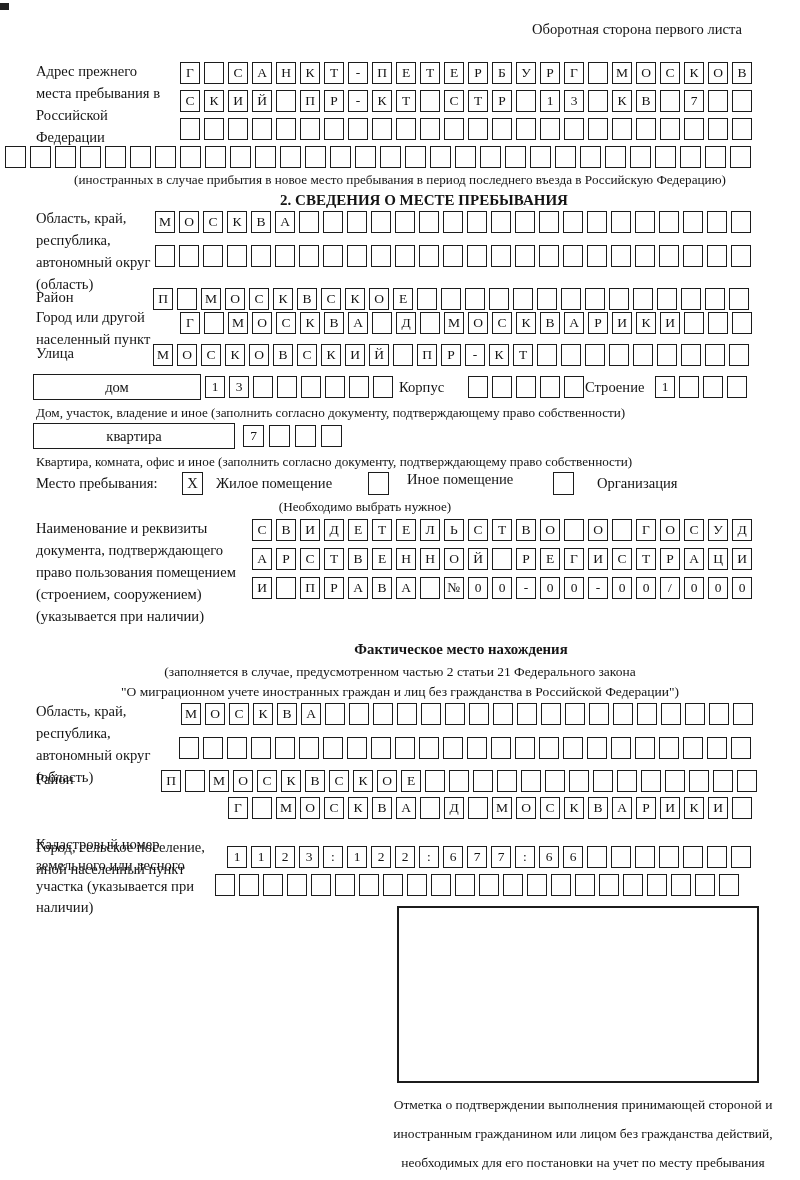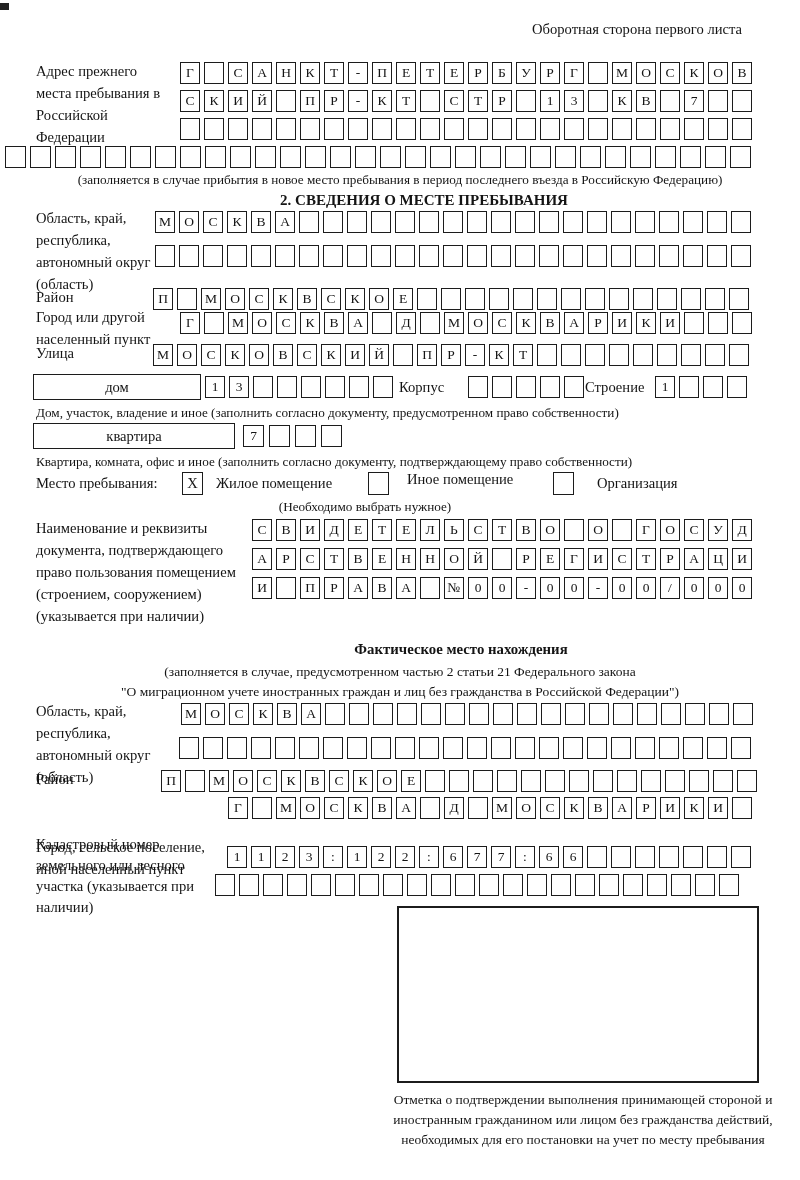--- a/index.html
+++ b/index.html
@@ -144,21 +144,21 @@
       <div class="cell"></div>
       <div class="cell"></div>
       <div class="cell"></div>
       <div class="cell"></div>
       <div class="cell"></div>
       <div class="cell"></div>
       <div class="cell"></div>
       <div class="cell"></div>
       <div class="cell"></div>
     </div>
-  <div class="note center" style="top:170px;">(заполняется в случае прибытия в новое место пребывания в период последнего въезда в Российскую Федерацию)</div>
+  <div class="note center" style="top:170px;">(иностранных в случае прибытия в новое место пребывания в период последнего въезда в Российскую Федерацию)</div>
 
   <div class="lab bold center abs" style="top:189px;font-size:15px;">2. СВЕДЕНИЯ О МЕСТЕ ПРЕБЫВАНИЯ</div>
 
   <div class="lab" style="left:36px;top:207px;width:115px;">Область, край, республика, автономный округ (область)</div>
   <div class="boxrow" style="left:155px;top:211px;">
       <div class="cell">М</div>
       <div class="cell">О</div>
       <div class="cell">С</div>
       <div class="cell">К</div>
       <div class="cell">В</div>
@@ -316,21 +316,21 @@
       <div class="cell"></div>
       <div class="cell"></div>
     </div>
   <div class="lab" style="left:585px;top:376px;">Строение</div>
   <div class="boxrow" style="left:655px;top:376px;">
       <div class="cell">1</div>
       <div class="cell"></div>
       <div class="cell"></div>
       <div class="cell"></div>
     </div>
-  <div class="note" style="left:36px;top:403px;">Дом, участок, владение и иное (заполнить согласно документу, предусмотренном право собственности)</div>
+  <div class="note" style="left:36px;top:403px;">Дом, участок, владение и иное (заполнить согласно документу, подтверждающему право собственности)</div>
 
   <div class="bigbox" style="left:33px;top:423px;width:202px;">квартира</div>
   <div class="boxrow p26" style="left:243px;top:425px;">
       <div class="cell">7</div>
       <div class="cell"></div>
       <div class="cell"></div>
       <div class="cell"></div>
     </div>
   <div class="note" style="left:36px;top:452px;">Квартира, комната, офис и иное (заполнить согласно документу, подтверждающему право собственности)</div>
 
@@ -571,14 +571,14 @@
       <div class="cell"></div>
       <div class="cell"></div>
       <div class="cell"></div>
       <div class="cell"></div>
       <div class="cell"></div>
       <div class="cell"></div>
       <div class="cell"></div>
     </div>
 
   <div class="stamp" style="left:397px;top:906px;width:362px;height:177px;"></div>
-  <div class="note" style="left:383px;top:1090px;width:400px;text-align:center;line-height:20px;font-size:13.5px;">Отметка о подтверждении выполнения принимающей стороной и иностранным гражданином или лицом без гражданства действий, необходимых для его постановки на учет по месту пребывания</div>
+  <div class="note" style="left:383px;top:1090px;width:400px;text-align:center;line-height:29px;font-size:13.5px;">Отметка о подтверждении выполнения принимающей стороной и иностранным гражданином или лицом без гражданства действий, необходимых для его постановки на учет по месту пребывания</div>
 </div>
 
 </body></html>

